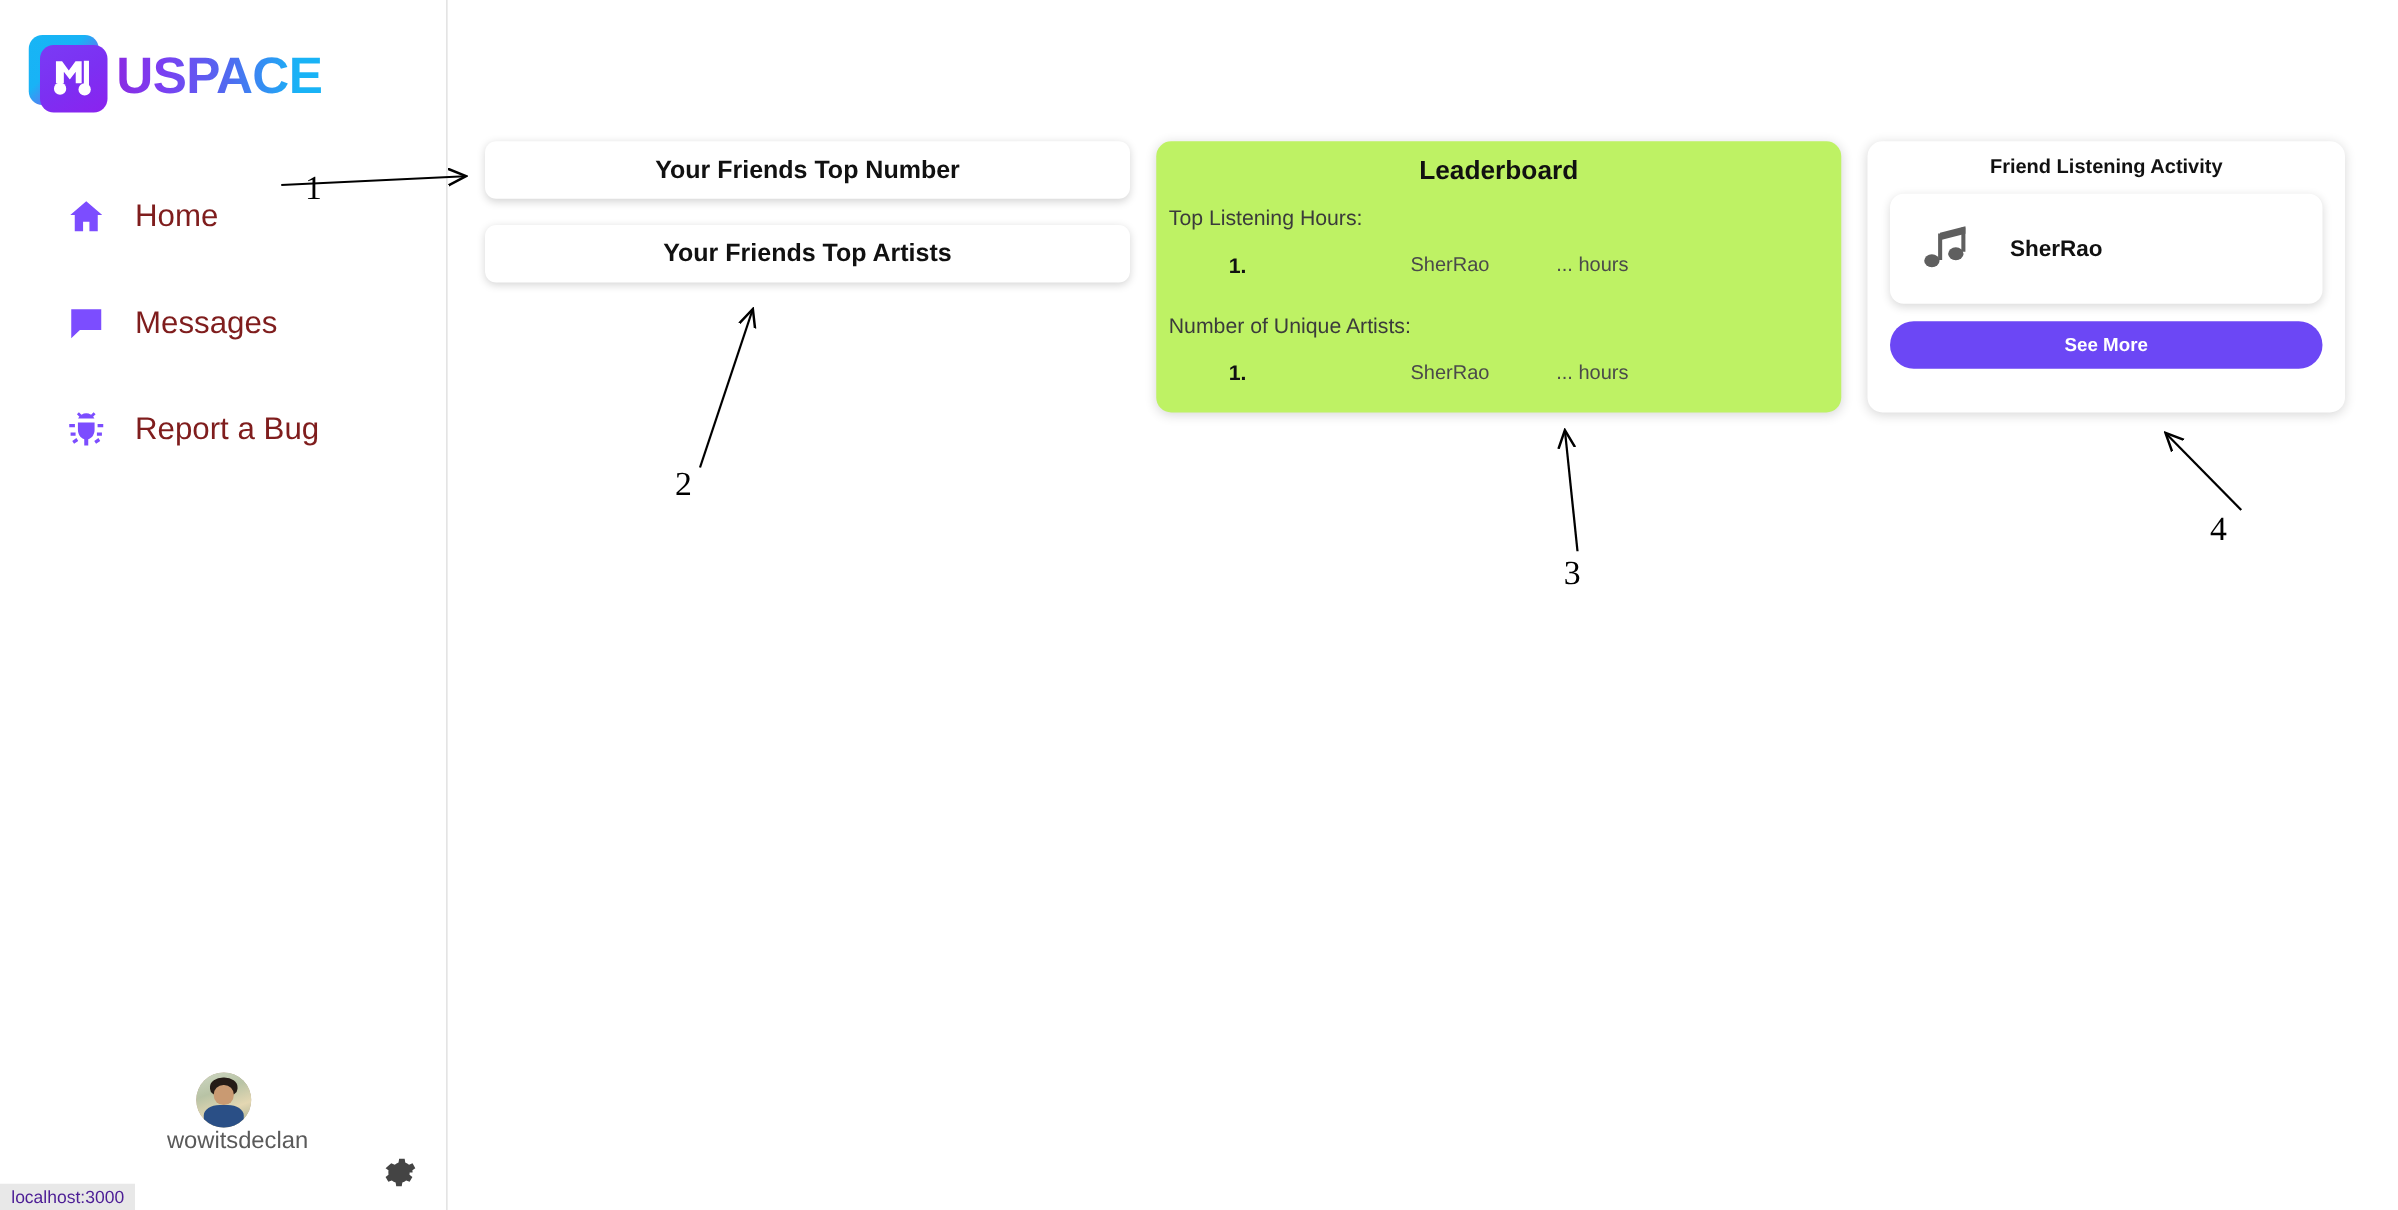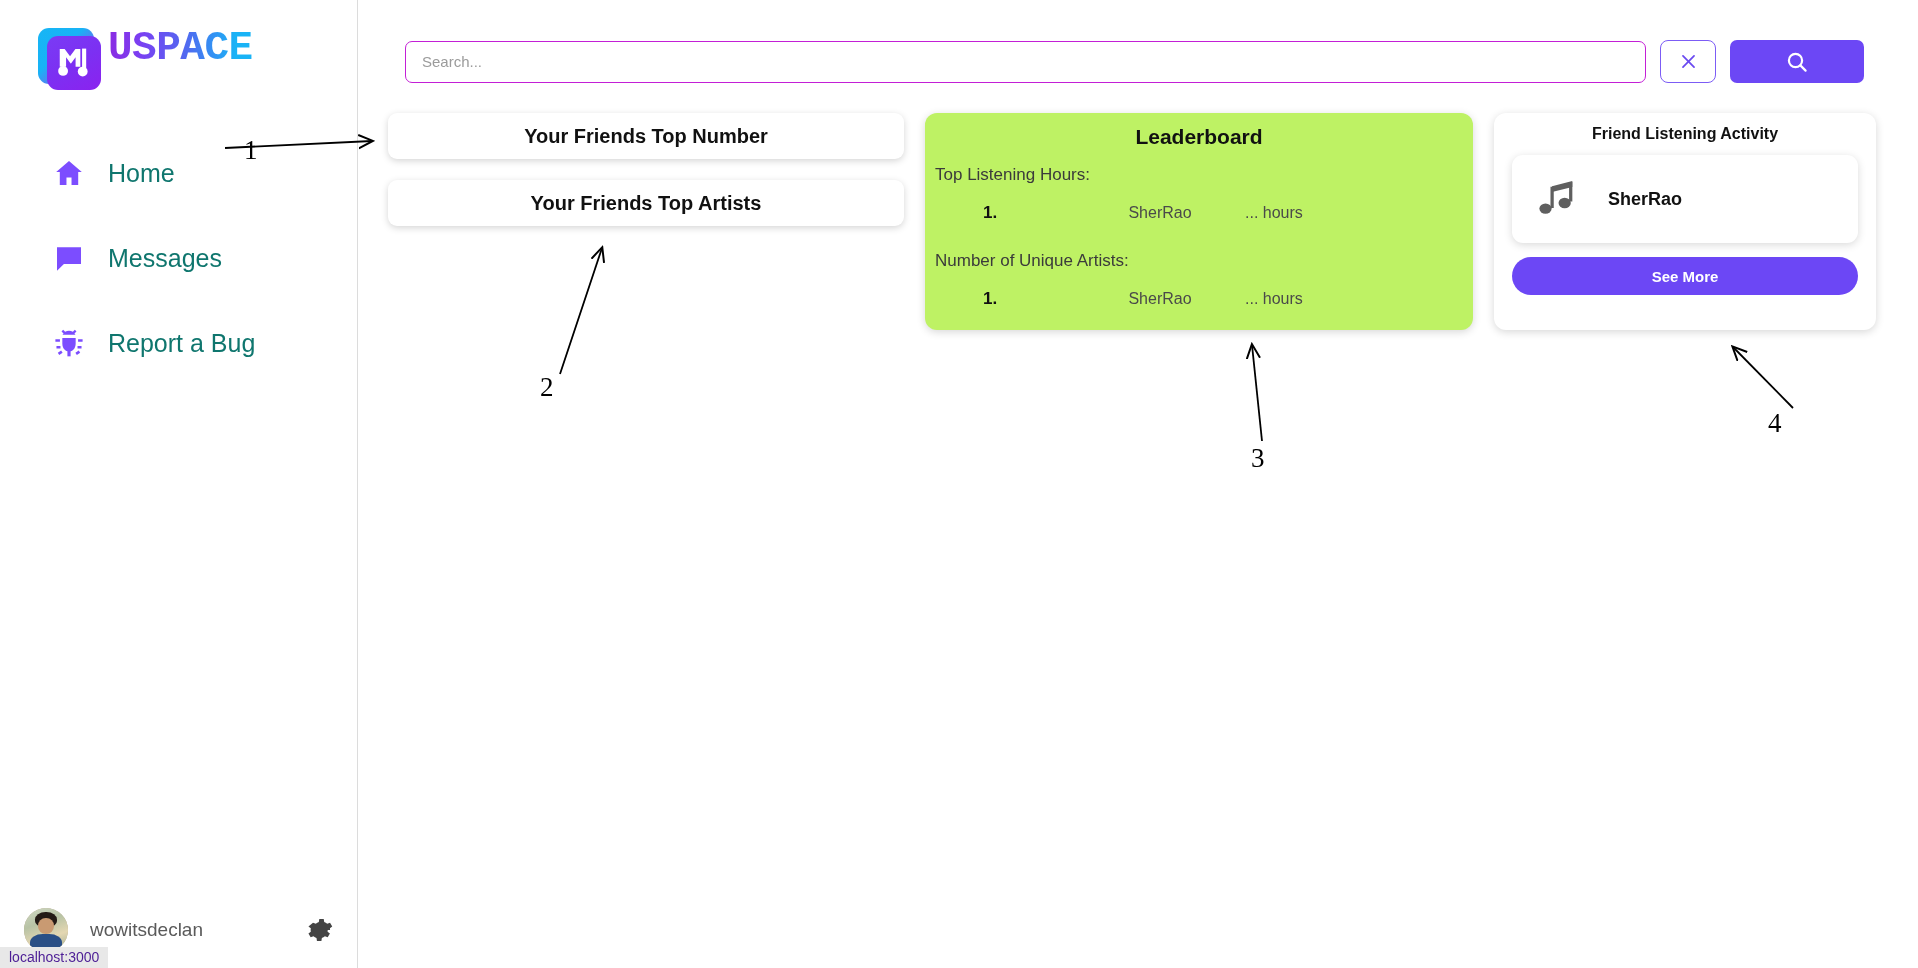--- a/index.html
+++ b/index.html
@@ -12,21 +12,21 @@
   }
   #app { position: relative; width: 1918px; height: 968px; background: #fff; }
 
   
   #sidebar {
     position: absolute; left: 0; top: 0;
     width: 358px; height: 968px;
     background: #ffffff;
     border-right: 1px solid #dcdcdc;
   }
-  #brand { position: absolute; left: 38px; top: 28px; display: flex; gap: 6px; font-family: Liberation Mono, monospace; }
+  #brand { position: absolute; left: 23px; top: 28px; display: flex; align-items: center; gap: 6px; }
   .logo-mark { position: relative; width: 64px; height: 64px; }
   .logo-mark .back {
     position: absolute; left: 0; top: 0; width: 56px; height: 56px;
     border-radius: 11px;
     background: linear-gradient(135deg, #17b5f5 0%, #18b3f6 40%, #d612e8 100%);
   }
   .logo-mark .front {
     position: absolute; left: 9px; top: 8px; width: 54px; height: 54px;
     border-radius: 11px;
     background: linear-gradient(150deg, #7a3bf5 0%, #7c30f2 50%, #8b22ef 100%);
@@ -41,25 +41,25 @@
   }
 
   #nav { position: absolute; left: 0; top: 150px; width: 100%; }
   .nav-item {
     display: flex; align-items: center; gap: 22px;
     height: 46px; margin-bottom: 39px;
     padding-left: 52px; cursor: pointer;
   }
   .nav-item .nav-icon { width: 34px; height: 34px; display:flex; align-items:center; justify-content:center; flex: 0 0 34px; }
   .nav-item .nav-icon svg { width: 32px; height: 32px; fill: #7c4dff; }
-  .nav-label { font-size: 25px; color: #0f766e; font-weight: 400; white-space: nowrap; }
+  .nav-label { font-size: 25px; color: #7f1d1d; font-weight: 400; white-space: nowrap; }
 
   #profile {
     position: absolute; left: 0; bottom: 16px; width: 358px;
-    display: flex; align-items: center; padding: 0 24px 0 24px;
+    display: flex; align-items: center; padding: 0 24px 0 24px; flex-direction: column;
   }
   .avatar-img {
     width: 44px; height: 44px; border-radius: 50%;
     flex: 0 0 44px; overflow: hidden; position: relative;
     background: #b9a48a;
   }
   .avatar-img .av-sky   { position:absolute; inset:0; background: linear-gradient(160deg,#cfd8c4 0%,#b8c3a5 35%,#e4d7b2 65%,#9aa98f 100%); }
   .avatar-img .av-hair  { position:absolute; left:26%; top:10%; width:48%; height:34%; border-radius:50% 50% 40% 40%; background:#241b16; }
   .avatar-img .av-face  { position:absolute; left:31%; top:22%; width:38%; height:38%; border-radius:46%; background:#c99a72; }
   .avatar-img .av-body  { position:absolute; left:14%; top:58%; width:72%; height:48%; border-radius:40% 40% 0 0; background:#2a4f86; }
@@ -213,35 +213,20 @@
       <div class="gear-btn">
         <svg viewBox="0 0 24 24">
             <path d="M12 8.4a3.6 3.6 0 1 0 0 7.2 3.6 3.6 0 0 0 0-7.2zm8.6 3.6c0-.5 0-1-.1-1.5l2-1.5-1.9-3.3-2.4.9a8 8 0 0 0-2.6-1.5l-.4-2.5h-3.8l-.4 2.5a8 8 0 0 0-2.6 1.5l-2.4-.9L2.1 9l2 1.5a9.3 9.3 0 0 0 0 3L2.1 15l1.9 3.3 2.4-.9a8 8 0 0 0 2.6 1.5l.4 2.5h3.8l.4-2.5a8 8 0 0 0 2.6-1.5l2.4.9 1.9-3.3-2-1.5c.1-.5.1-1 .1-1.5z"></path>
           </svg>
       </div>
     </div>
 
     <div id="status-bar">localhost:3000</div>
   </div>
 
-  <div id="searchbar">
-    <input id="search-input" type="text" value="" placeholder="Search..." style="">
-    <button id="clear-btn">
-      <svg viewBox="0 0 24 24" fill="none" stroke-linecap="round">
-        <line x1="5" y1="5" x2="19" y2="19"></line>
-          <line x1="19" y1="5" x2="5" y2="19"></line>
-      </svg>
-    </button>
-    <button id="search-btn">
-      <svg viewBox="0 0 24 24">
-        <circle cx="10.5" cy="10.5" r="6.6"></circle>
-          <line x1="15.4" y1="15.4" x2="20.6" y2="20.6" stroke-linecap="round"></line>
-      </svg>
-    </button>
-  </div>
 
   <button class="wide-btn" id="btn-top-songs">Your Friends Top Number</button>
   <button class="wide-btn" id="btn-top-artists">Your Friends Top Artists</button>
 
   <div id="leaderboard">
     <div class="panel-title">Leaderboard</div>
 
     <div class="lb-section-label">Top Listening Hours:</div>
     <div class="lb-row">
       <span class="lb-rank">1.</span>

